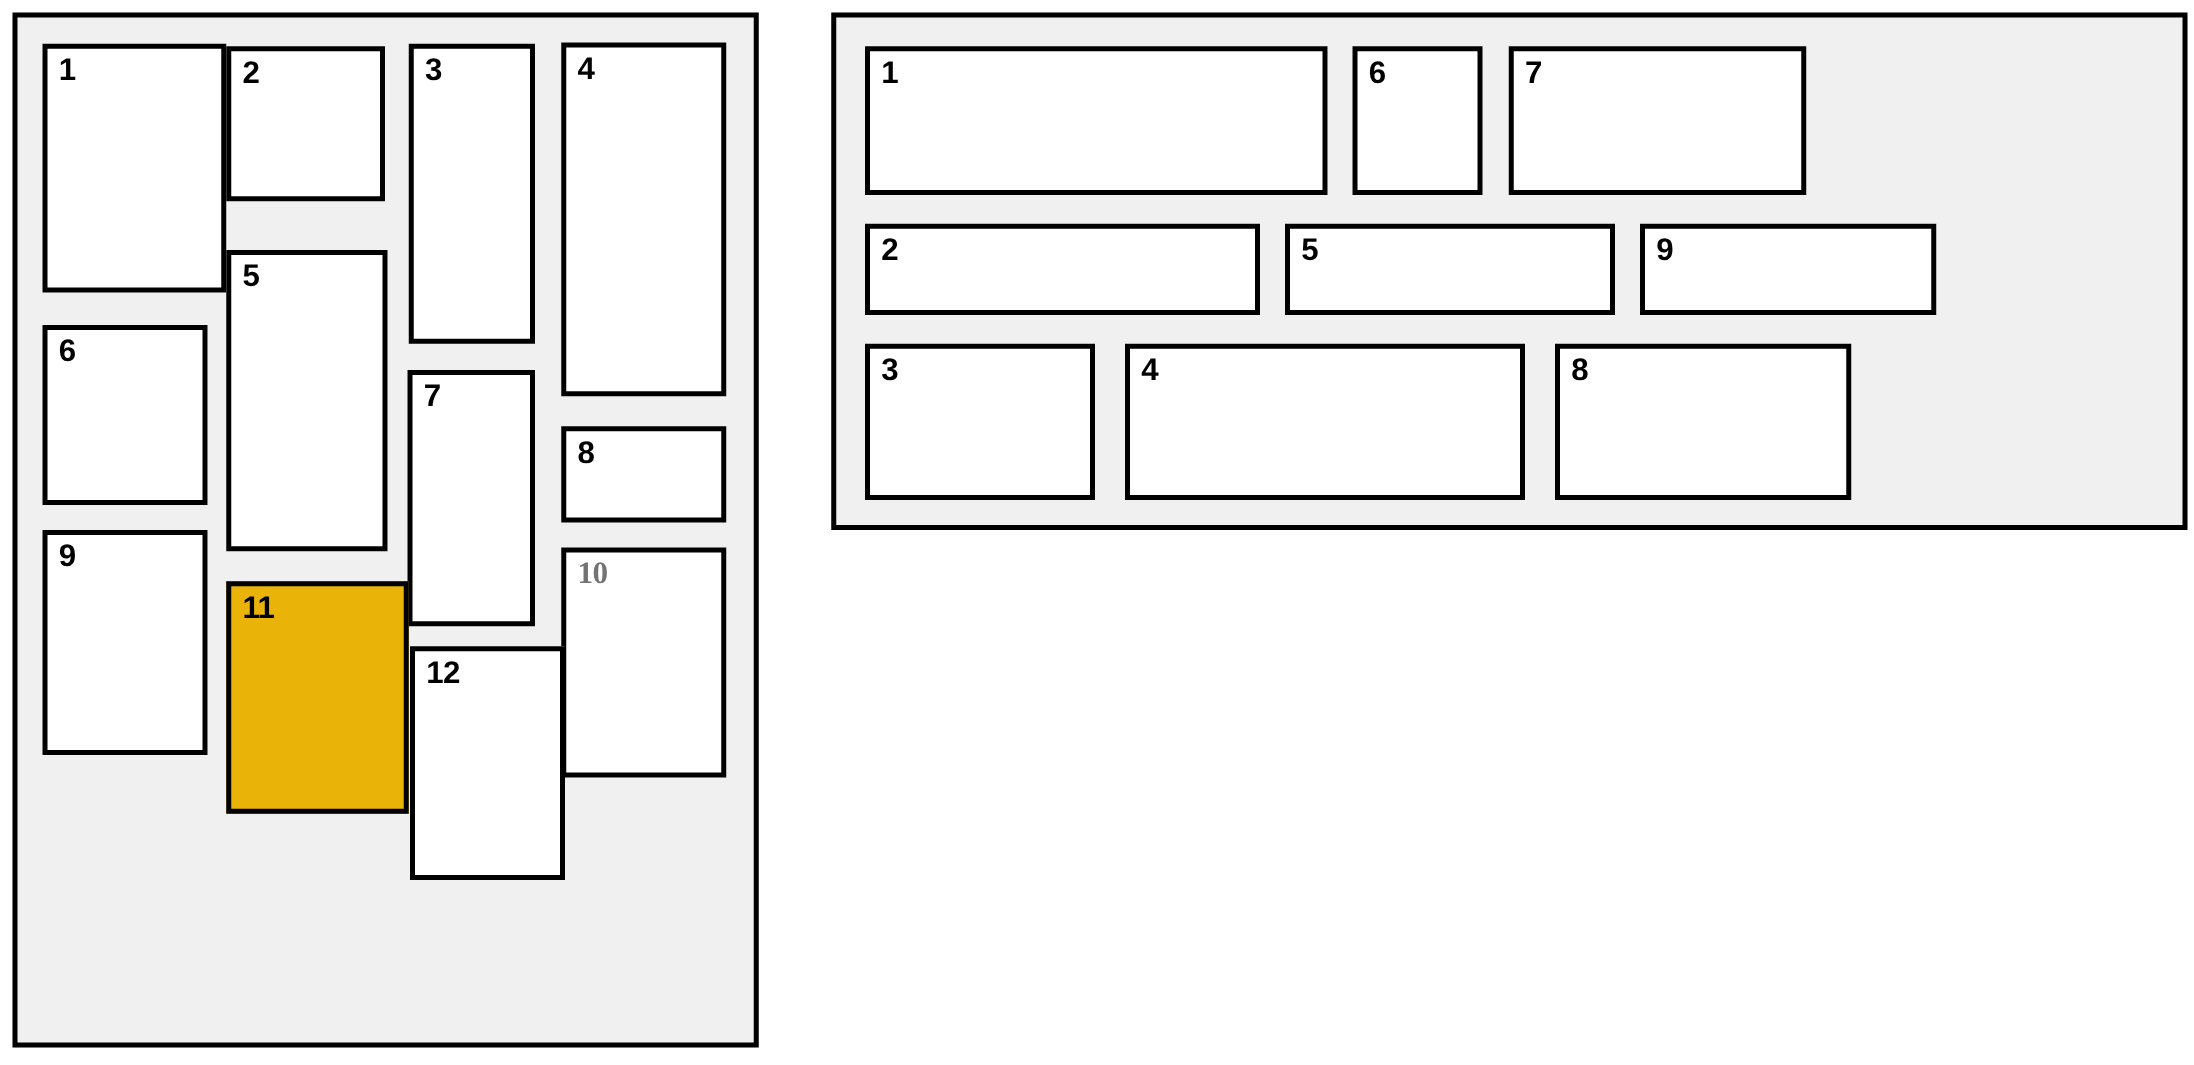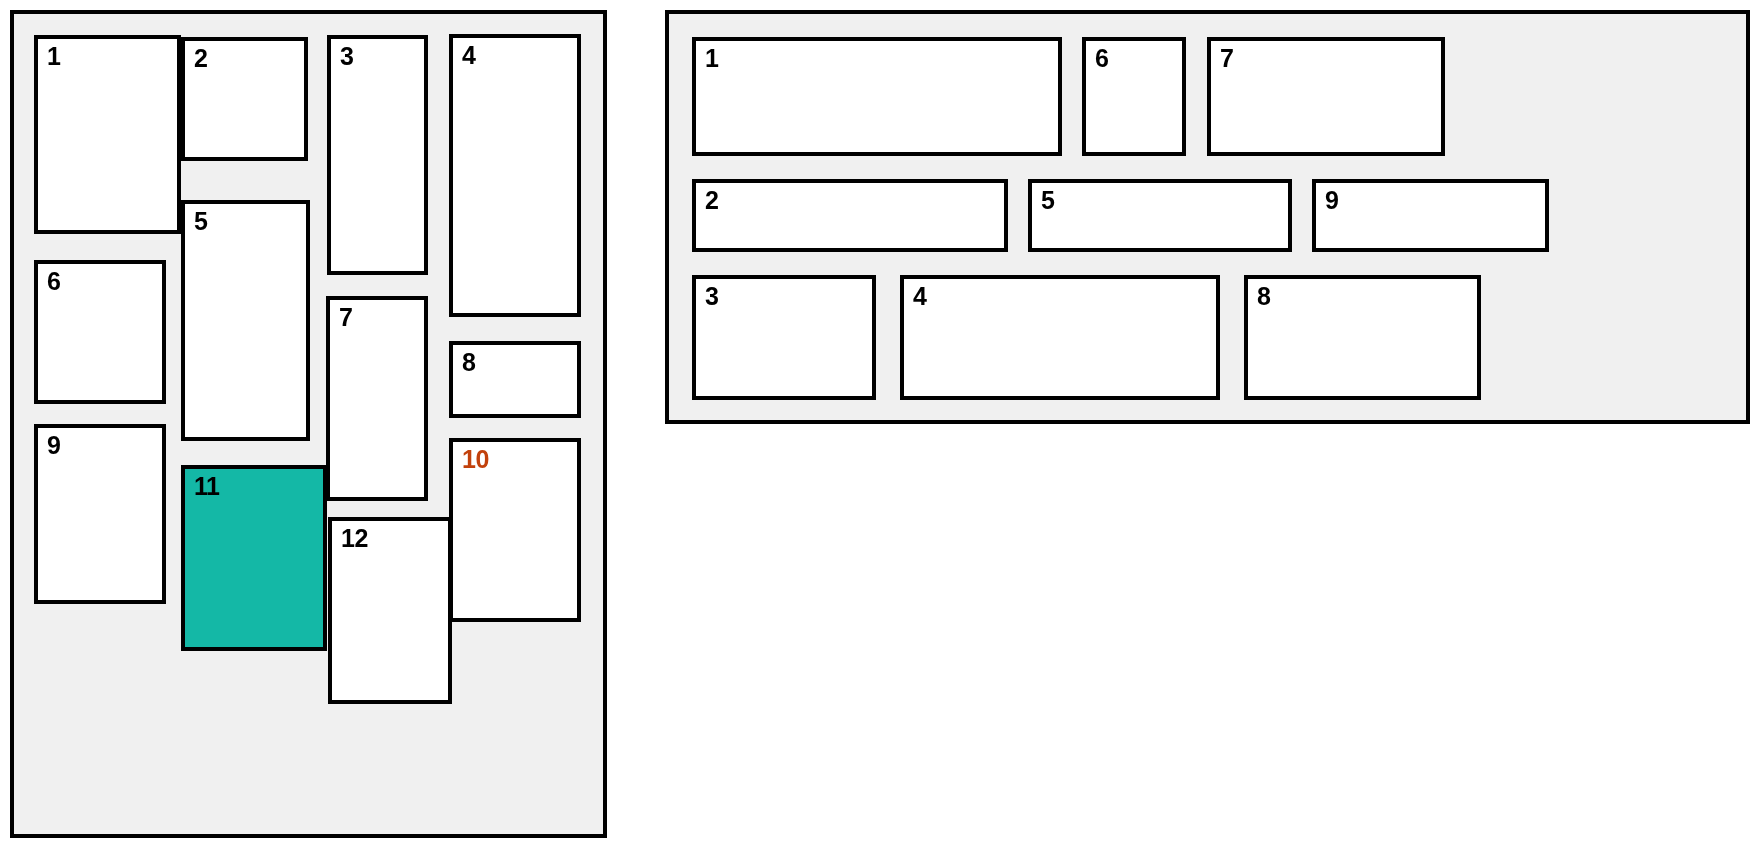--- a/index.html
+++ b/index.html
@@ -72,23 +72,23 @@
       <div class="box" style="left: 312px; top: 282px; width: 102px; height: 205px; background: rgb(255, 255, 255); border-color: rgb(0, 0, 0); border-width: 4px;">
         <span class="box-label" style="color: rgb(0, 0, 0); font-size: 25px;">7</span>
       </div>
       <div class="box" style="left: 435px; top: 327px; width: 132px; height: 77px; background: rgb(255, 255, 255); border-color: rgb(0, 0, 0); border-width: 4px;">
         <span class="box-label" style="color: rgb(0, 0, 0); font-size: 25px;">8</span>
       </div>
       <div class="box" style="left: 20px; top: 410px; width: 132px; height: 180px; background: rgb(255, 255, 255); border-color: rgb(0, 0, 0); border-width: 4px;">
         <span class="box-label" style="color: rgb(0, 0, 0); font-size: 25px;">9</span>
       </div>
       <div class="box" style="left: 435px; top: 424px; width: 132px; height: 184px; background: rgb(255, 255, 255); border-color: rgb(0, 0, 0); border-width: 4px;">
-        <span class="box-label" style="color: #c2410c; font-size: 25px;">10</span>
+        <span class="box-label" style="color: #737373; font-size: 25px; font-family: Liberation Serif, serif;">10</span>
       </div>
-      <div class="box" style="left: 167px; top: 451px; width: 146px; height: 186px; background: #14b8a6; border-color: rgb(0, 0, 0); border-width: 4px;">
+      <div class="box" style="left: 167px; top: 451px; width: 146px; height: 186px; background: #eab308; border-color: rgb(0, 0, 0); border-width: 4px;">
         <span class="box-label" style="color: rgb(0, 0, 0); font-size: 25px;">11</span>
       </div>
       <div class="box" style="left: 314px; top: 503px; width: 124px; height: 187px; background: rgb(255, 255, 255); border-color: rgb(0, 0, 0); border-width: 4px;">
         <span class="box-label" style="color: rgb(0, 0, 0); font-size: 25px;">12</span>
       </div>
     </div>
     <div class="panel" style="left: 665px; top: 10px; width: 1085px; height: 414px; background: rgb(240, 240, 240); border-color: rgb(0, 0, 0); border-width: 4px;">
       <div class="box" style="left: 23px; top: 23px; width: 370px; height: 119px; background: rgb(255, 255, 255); border-color: rgb(0, 0, 0); border-width: 4px;">
         <span class="box-label" style="color: rgb(0, 0, 0); font-size: 25px;">1</span>
       </div>

